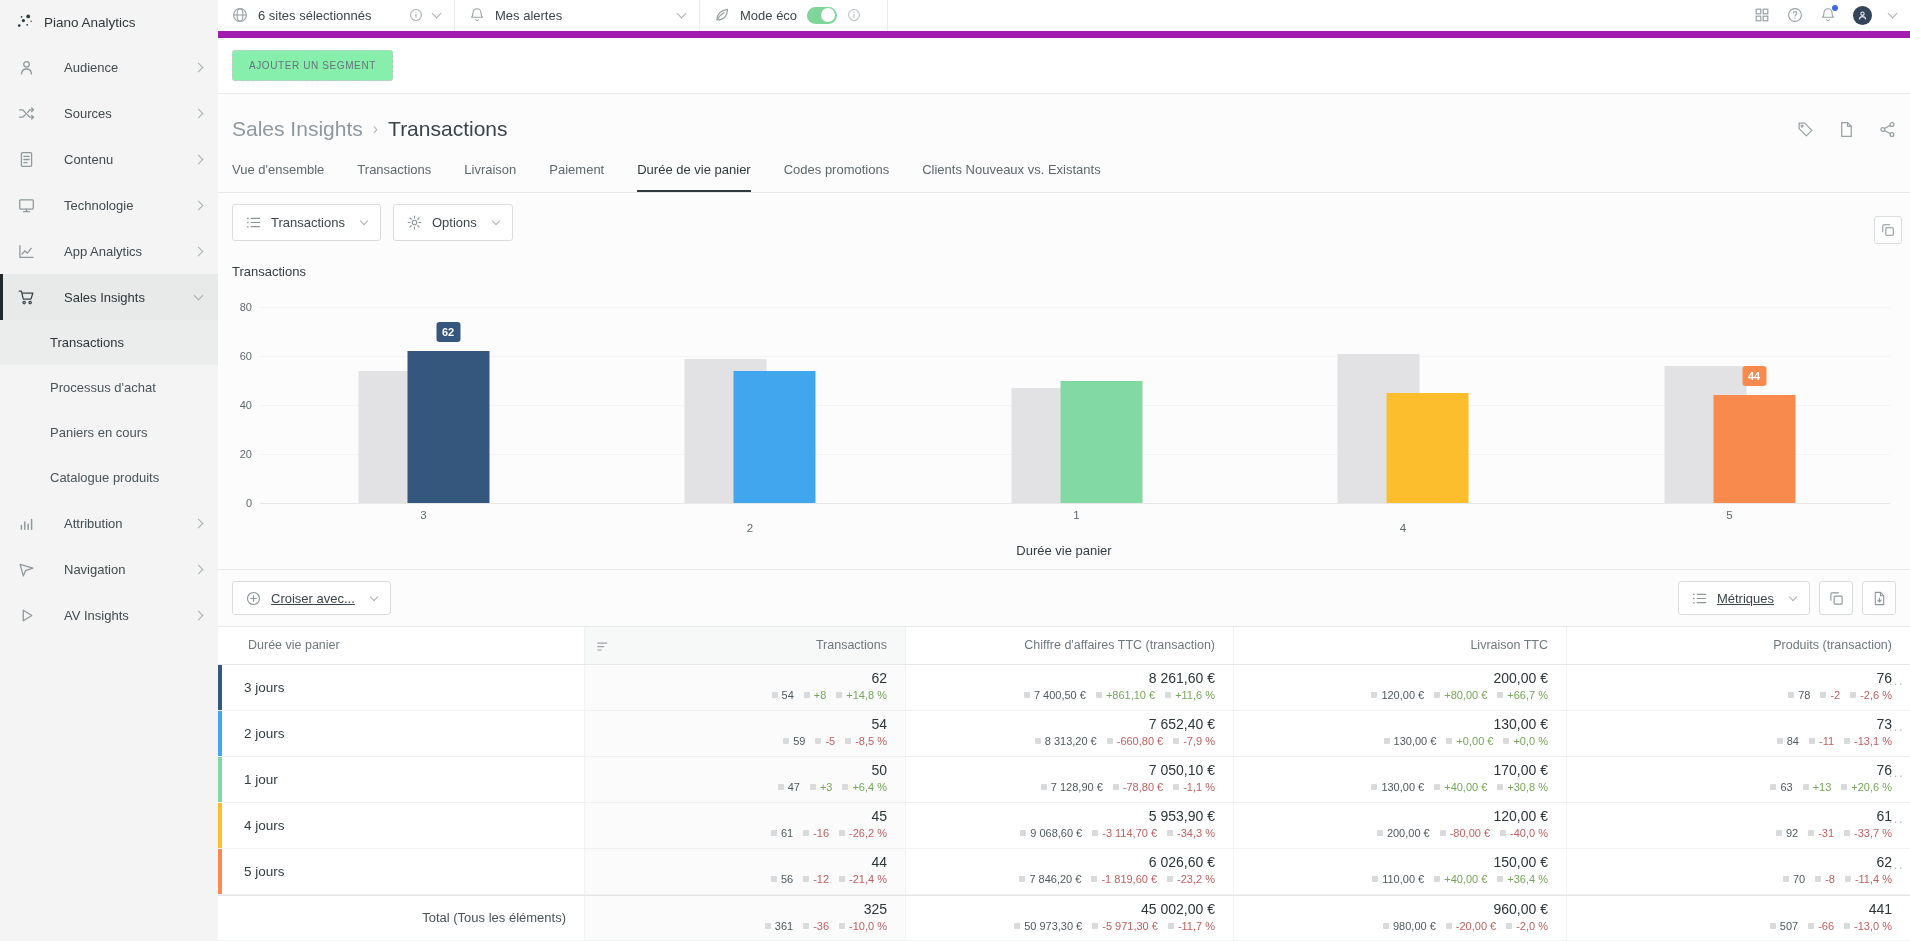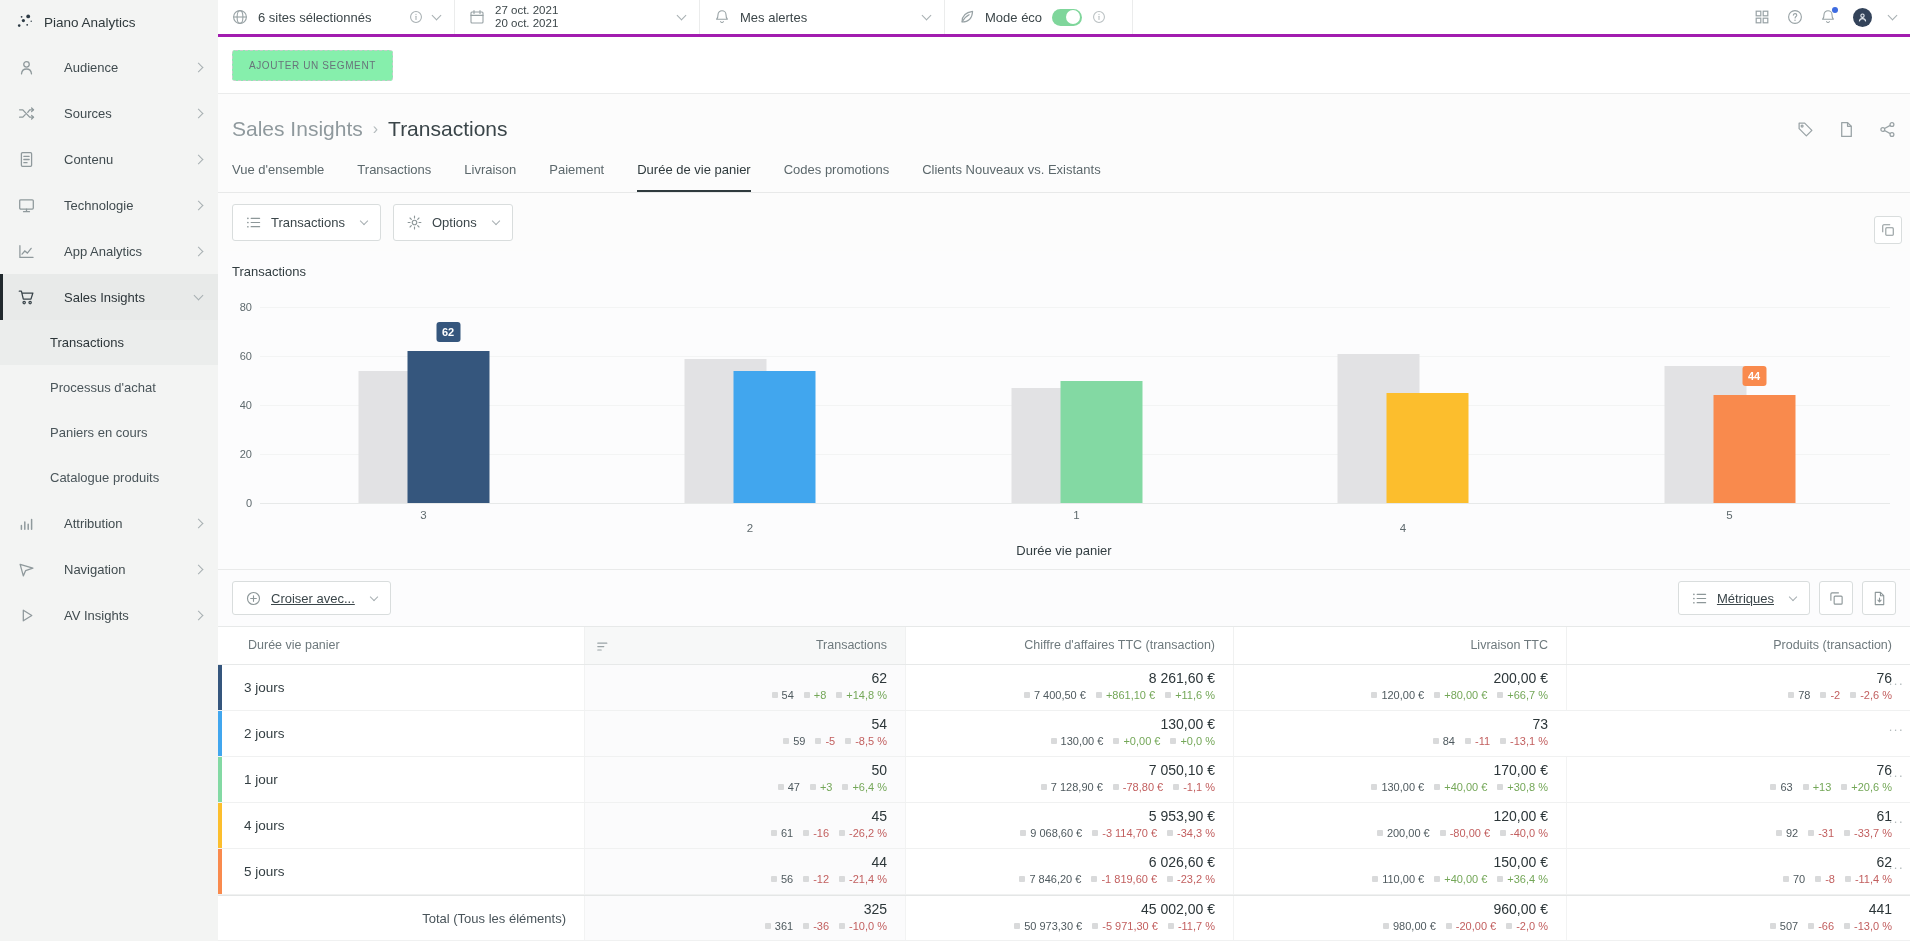--- a/index.html
+++ b/index.html
@@ -21,21 +21,21 @@
   .nav-item.active .nicon { color:#39444a; }
   .nav-sub { height:45px; display:flex; align-items:center; padding-left:50px; font-size:13px; color:#4a555a; cursor:pointer; }
   .nav-sub.active { background:#ebedec; color:#2c3539; }
   .chev { width:7px; height:7px; border-right:1.4px solid #a7afb2; border-bottom:1.4px solid #a7afb2; display:inline-block; }
   .chev.r { transform:rotate(-45deg); }
   .chev.d { transform:rotate(45deg); margin-top:-3px; }
 
   
   .main { flex:1; display:flex; flex-direction:column; background:#fcfcfc; }
 
-  .topbar { height:38px; background:#fff; border-bottom:3px solid #a21caf; display:flex; align-items:stretch; }
+  .topbar { height:38px; background:#fff; border-bottom:7px solid #a21caf; display:flex; align-items:stretch; }
   .seg { display:flex; align-items:center; padding:0 14px; border-right:1px solid #ebecec; gap:10px; cursor:pointer; }
   .seg-label { font-size:13px; color:#3c4649; }
   .seg-date-lines { display:flex; flex-direction:column; line-height:13px; }
   .seg-date-lines span { font-size:11.5px; color:#3c4649; }
   .seg-sites { width:237px; } .seg-date { width:245px; } .seg-alerts { width:245px; } .seg-eco { width:188px; }
   .ml-auto { margin-left:auto; }
   .toggle { width:30px; height:17px; border-radius:9px; background:#c9cecf; position:relative; }
   .toggle.on { background:#7fd69b; }
   .toggle .knob { position:absolute; top:1.5px; width:14px; height:14px; border-radius:50%; background:#fff; left:2px; transition:none; }
   .toggle.on .knob { left:14px; }
@@ -259,33 +259,20 @@
           </span>
         <span class="seg-label">6 sites sélectionnés</span>
         <span class="icon-btn ml-auto">
             <svg width="14" height="14" viewBox="0 0 16 16" fill="none" stroke="#a7afb2" stroke-width="1.2" stroke-linecap="round">
               <circle cx="8" cy="8" r="6.2"></circle>
               <path d="M8 7.2v3.6"></path>
               <circle cx="8" cy="4.9" r="0.7" fill="#a7afb2" stroke="none"></circle>
             </svg>
           </span>
         <span class="chev d"></span>
-      </div>
-      <div class="seg seg-date">
-        <span class="icon-btn">
-            <svg width="16" height="16" viewBox="0 0 16 16" fill="none" stroke="#98a2a5" stroke-width="1.1" stroke-linecap="round">
-              <rect x="2" y="3" width="12" height="11" rx="1"></rect>
-              <path d="M2 6.4h12M5 1.6v2.8M11 1.6v2.8"></path>
-            </svg>
-          </span>
-        <span class="seg-date-lines">
-          <span>27 oct. 2021</span>
-          <span>20 oct. 2021</span>
-        </span>
-        <span class="chev d ml-auto"></span>
       </div>
       <div class="seg seg-alerts">
         <span class="icon-btn">
             <svg width="16" height="16" viewBox="0 0 16 16" fill="none" stroke="#98a2a5" stroke-width="1.1" stroke-linecap="round" stroke-linejoin="round">
               <path d="M8 1.8a4 4 0 0 1 4 4c0 3 .9 3.9 1.4 4.4H2.6C3.1 9.7 4 8.8 4 5.8a4 4 0 0 1 4-4z"></path>
               <path d="M6.7 12.6a1.4 1.4 0 0 0 2.6 0"></path>
             </svg>
           </span>
         <span class="seg-label">Mes alertes</span>
         <span class="chev d ml-auto"></span>
@@ -559,20 +546,28 @@
           <div class="td td-label">2 jours</div>
           <div class="td td-num shade">
             <div class="main-val">54</div>
             <div class="sub-line">
               <span class="si"><i class="sq"></i>59</span>
               <span class="si dir-down"><i class="sq"></i>-5</span>
               <span class="si dir-down"><i class="sq"></i>-8,5 %</span>
             </div>
           </div>
           <div class="td td-num">
+            <div class="main-val">7 652,40 €</div>
+            <div class="sub-line">
+              <span class="si"><i class="sq"></i>8 313,20 €</span>
+              <span class="si dir-down"><i class="sq"></i>-660,80 €</span>
+              <span class="si dir-down"><i class="sq"></i>-7,9 %</span>
+            </div>
+          </div>
+          <div class="td td-num">
             <div class="main-val">130,00 €</div>
             <div class="sub-line">
               <span class="si"><i class="sq"></i>130,00 €</span>
               <span class="si dir-up"><i class="sq"></i>+0,00 €</span>
               <span class="si dir-up"><i class="sq"></i>+0,0 %</span>
             </div>
           </div>
           <div class="td td-num">
             <div class="main-val">73</div>
             <div class="sub-line">

